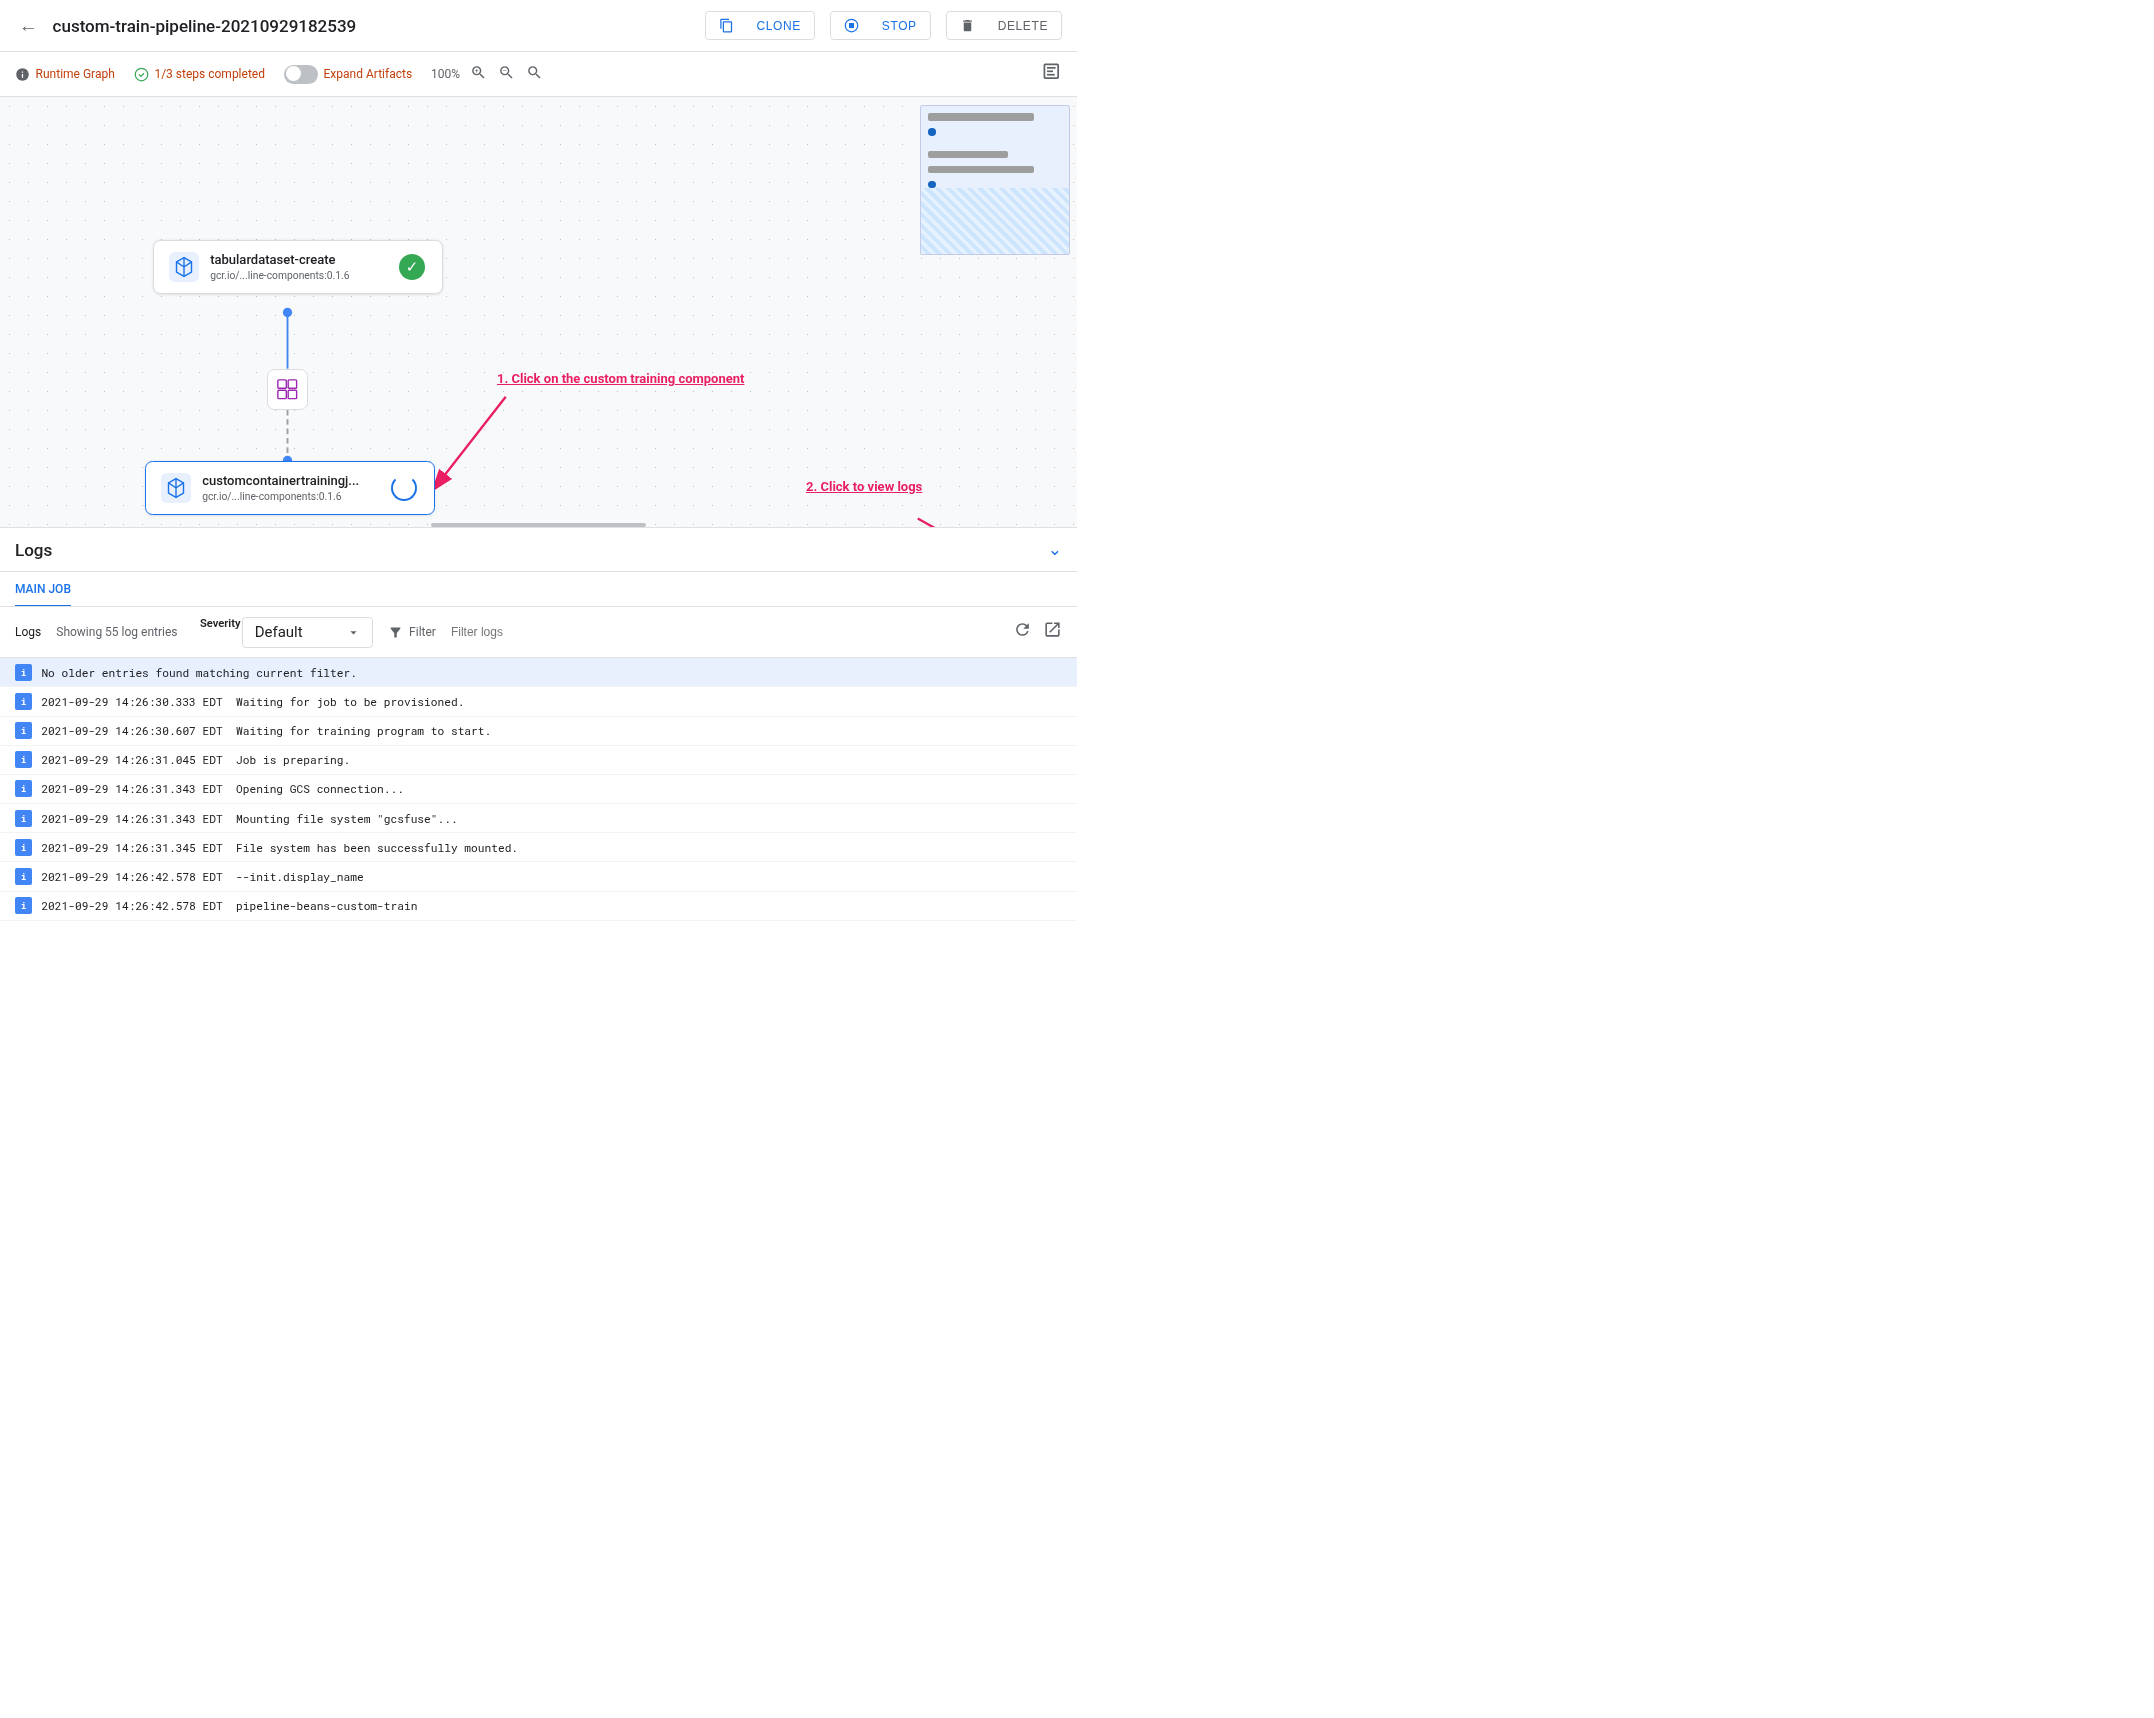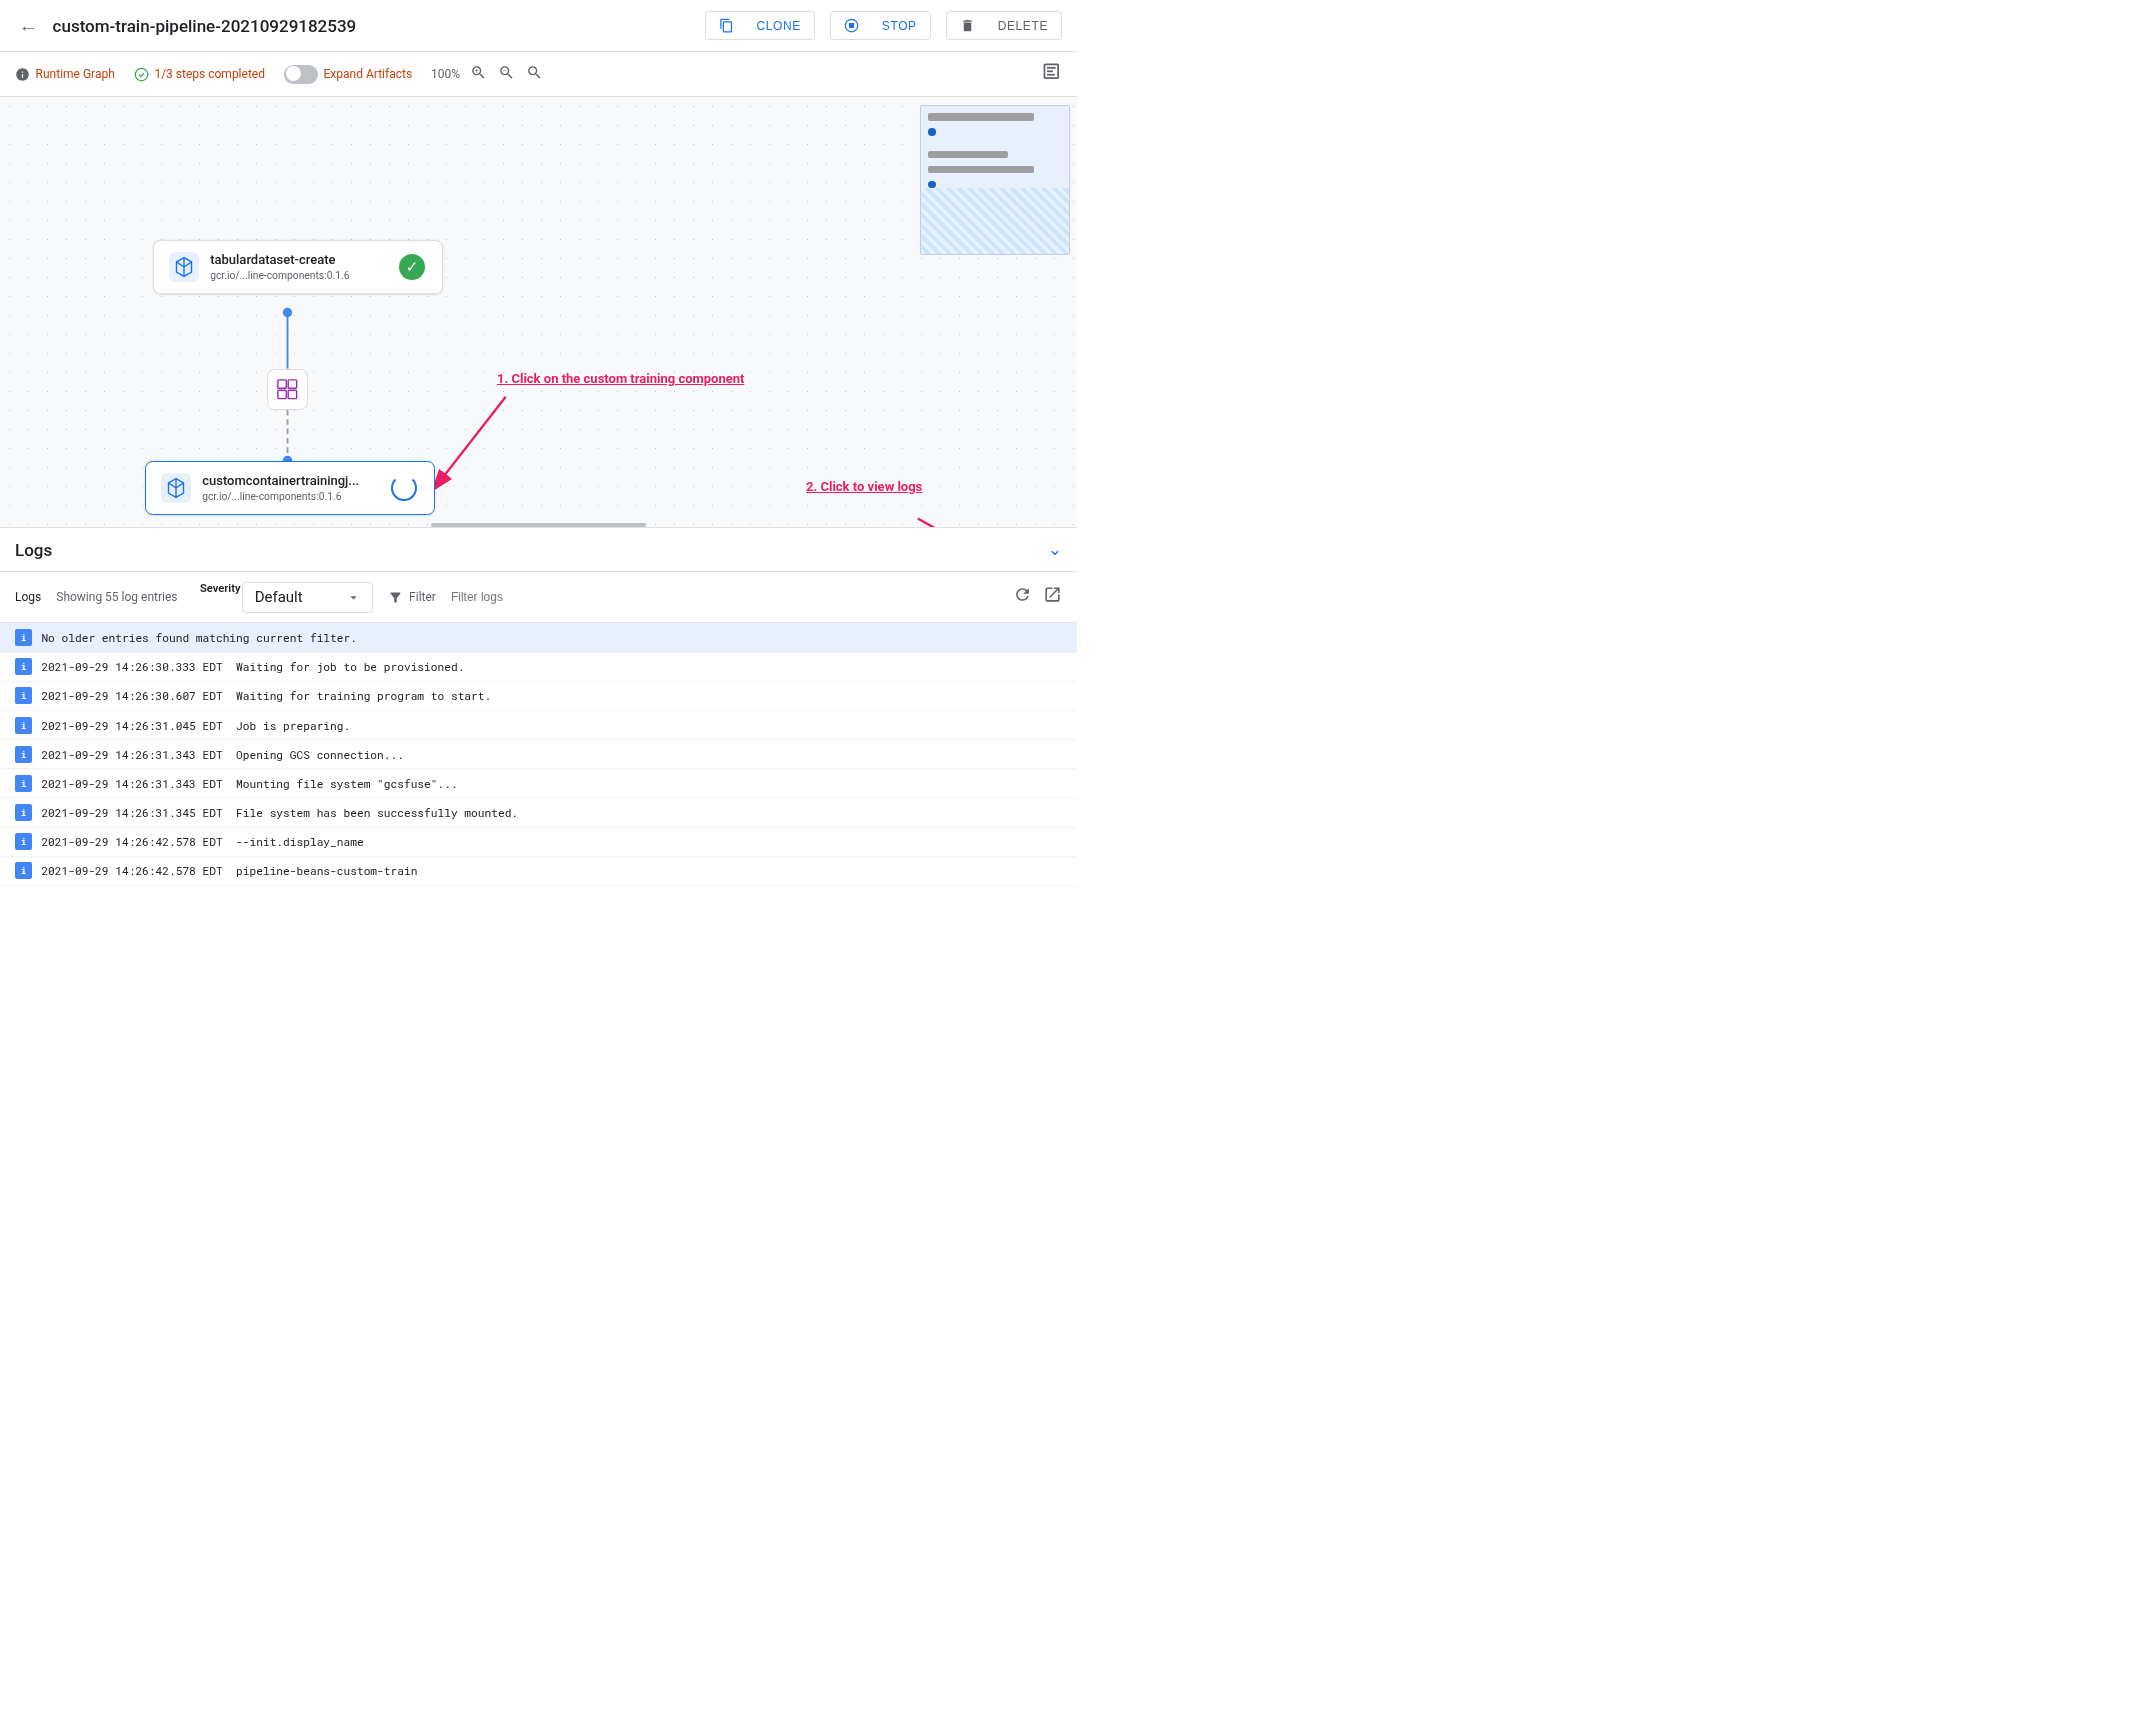--- a/index.html
+++ b/index.html
@@ -350,20 +350,23 @@
 
   <div style="position:absolute; bottom:0; left:40%; right:40%; height:3.7px; background:#bdc1c6; border-radius:1.9px; cursor:ns-resize;"></div>
 </div>
 
 <div class="logs-section">
   <div class="logs-header">
     <span class="logs-title">Logs</span>
     <button class="logs-collapse-btn">⌄</button>
   </div>
 
+  <div class="logs-tabs">
+    <div class="logs-tab active">MAIN JOB</div>
+  </div>
 
   <div class="logs-controls">
     <span class="logs-label">Logs</span>
     <span class="logs-count">Showing 55 log entries</span>
 
     <div style="display:flex; flex-direction:row; gap:1.9px; margin-left:7.5px;">
       <span class="severity-label">Severity</span>
       <div class="severity-select">
         <span>Default</span>
         <svg width="15" height="15" viewBox="0 0 24 24" fill="#5f6368">

